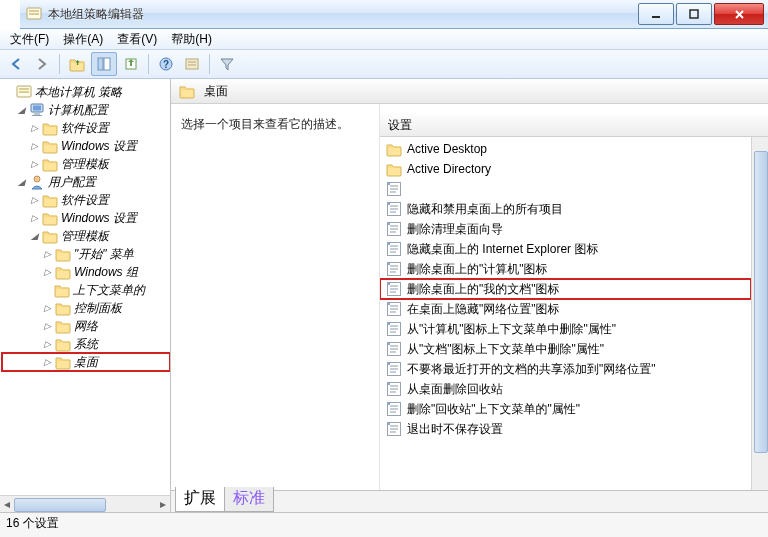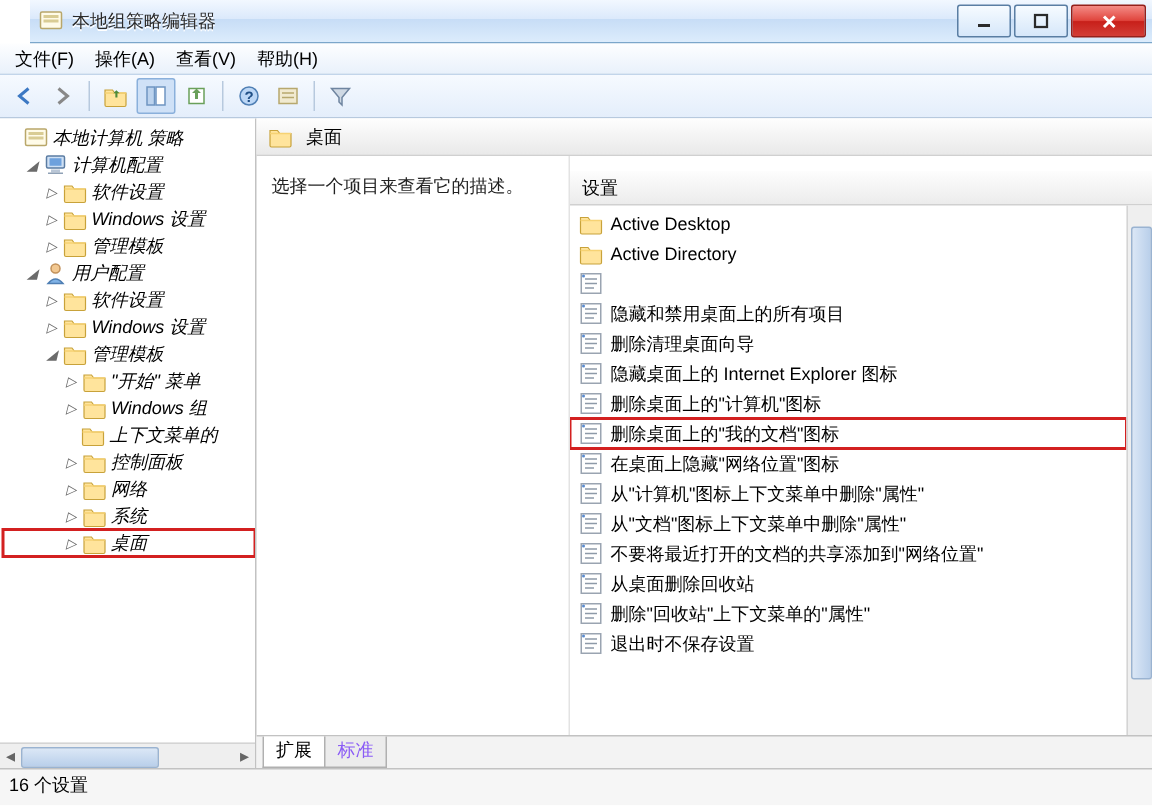--- a/index.html
+++ b/index.html
@@ -35,21 +35,21 @@
   .hdr{height:24px;background:linear-gradient(to bottom,#fefefe,#e9e9e9);border-bottom:1px solid #d0d0d0;display:flex;align-items:center;padding:0 8px;gap:6px;}
   .split{flex:1;display:flex;min-height:0;}
   .desc-col{width:190px;padding:12px 8px 0 10px;color:#222;}
   .list-col{flex:1;display:flex;flex-direction:column;border-left:1px solid #e3e3e3;min-height:0;}
   .list-hdr{height:22px;background:linear-gradient(to bottom,#fdfdfd,#ececec);border-bottom:1px solid #d0d0d0;display:flex;align-items:center;padding:0 8px;margin-top:10px;}
   .list-body{flex:1;overflow:auto;padding:2px 0;}
   .lrow{display:flex;align-items:center;height:20px;padding:0 6px;}
   .lrow .ic{width:16px;height:16px;margin-right:5px;}
   .lrow.hl2{outline:2px solid #d32020;outline-offset:-1px;}
   .tabs{height:21px;border-top:1px solid #c2c2c2;display:flex;align-items:flex-end;padding-left:4px;background:#f3f3f3;}
-  .tab{border:1px solid #b0b0b0;border-top:none;padding:1px 8px 2px;margin-right:-1px;background:#fff;font-size:12px;}
+  .tab{border:1px solid #b0b0b0;border-top:none;padding:1px 8px 2px;margin-right:-1px;background:#fff;font-size:16px;}
   .tab.inactive{background:#ececec;color:#8b5cf6;}
   
   .status{height:20px;border-top:1px solid #c2c2c2;padding:2px 6px;background:#f6f6f6;}
   
   .sb-h{height:16px;background:#efefef;border-top:1px solid #d4d4d4;position:relative;}
   .sb-h .thumb{position:absolute;top:2px;left:14px;height:12px;width:90px;background:linear-gradient(to bottom,#dbe7f6,#b9cfea);border:1px solid #9ab3d1;border-radius:2px;}
   .sb-h .arrow{position:absolute;top:0;width:14px;height:16px;display:flex;align-items:center;justify-content:center;color:#666;}
   .sb-h .arrow.l{left:0;} .sb-h .arrow.r{right:0;}
   .sb-v{width:16px;background:#efefef;border-left:1px solid #d4d4d4;position:relative;}
   .sb-v .thumb{position:absolute;left:2px;top:14px;width:12px;height:300px;background:linear-gradient(to right,#dbe7f6,#b9cfea);border:1px solid #9ab3d1;border-radius:2px;}

